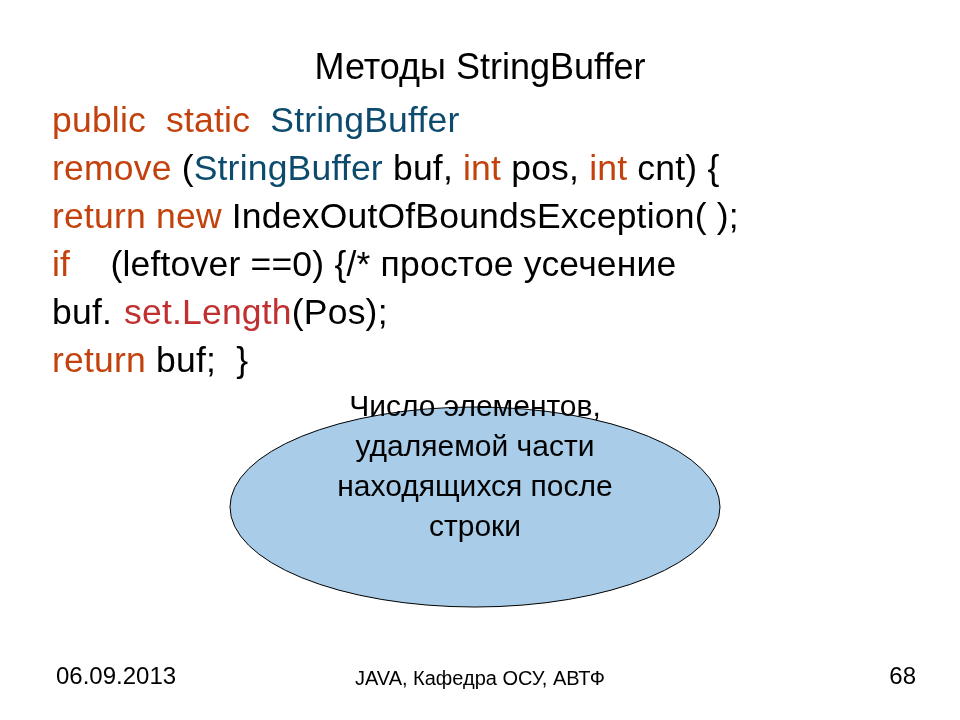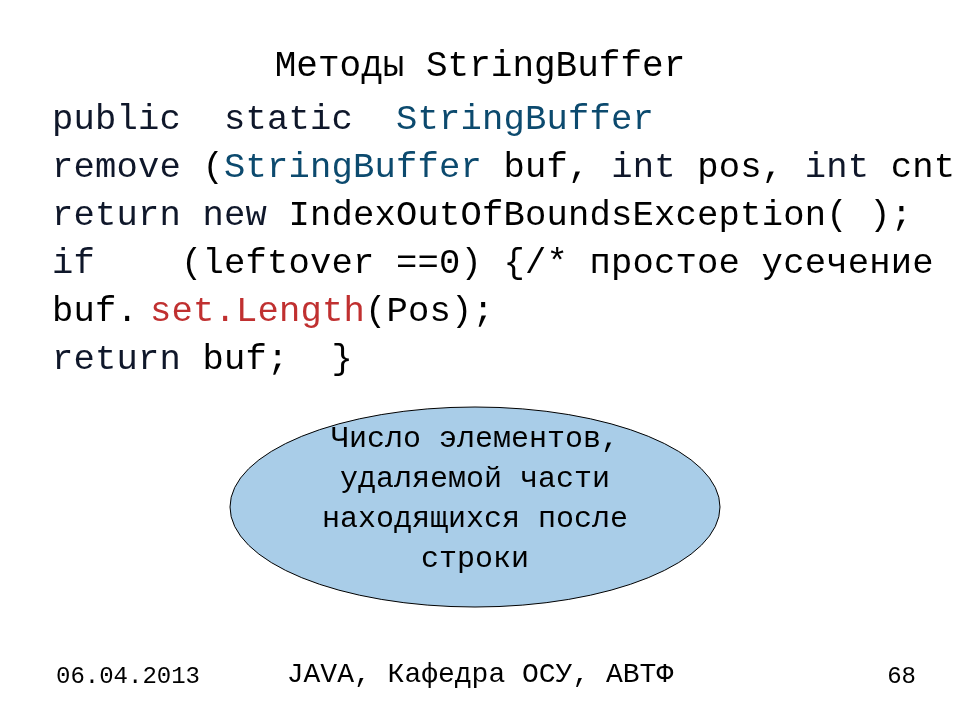--- a/index.html
+++ b/index.html
@@ -9,41 +9,40 @@
     height: 720px;
     background: #ffffff;
     font-family: Arial, Helvetica, sans-serif;
     overflow: hidden;
   }
   .slide {
     position: relative;
     width: 960px;
     height: 720px;
     box-sizing: border-box;
-    font-family: Liberation Mono, monospace;
   }
   .title {
     position: absolute;
     top: 46px;
     left: 0;
     width: 960px;
     text-align: center;
     font-size: 36px;
     color: #000;
   }
   .code {
     position: absolute;
     left: 52px;
     top: 96px;
     width: 870px;
     font-size: 35.5px;
     line-height: 48px;
     color: #000;
   }
-  .code .kw   { color: #0f172a; }
+  .code .kw   { color: #c2410c; }
   .code .type { color: #0c4a6e; }
   .code .mem  { color: #cc0000; }
   .code .mem2 { color: #c03030; margin-left: 12px; }
   .line { white-space: pre; letter-spacing: 0.2px; }
 
   .callout {
     position: absolute;
     left: 210px;
     top: 362px;
     width: 530px;
@@ -53,21 +52,20 @@
   .callout svg { width: 100%; height: 100%; display: block; }
   .callout-text {
     position: absolute;
     left: 0;
     top: 0;
     width: 530px;
     height: 250px;
     display: flex;
     flex-direction: column;
     align-items: center;
-    justify-content: center;
     text-align: center;
     font-size: 30px;
     line-height: 40px;
     color: #000;
     padding-top: 24px;
     box-sizing: border-box;
   }
 
   .footer-date {
     position: absolute;
@@ -75,21 +73,21 @@
     bottom: 30px;
     font-size: 24px;
     color: #000;
   }
   .footer-center {
     position: absolute;
     left: 0;
     bottom: 30px;
     width: 960px;
     text-align: center;
-    font-size: 28px;
+    font-size: 20px;
     color: #000;
   }
   .footer-page {
     position: absolute;
     right: 44px;
     bottom: 30px;
     font-size: 24px;
     color: #000;
     margin-top: 16px;
   }
@@ -116,17 +114,17 @@
       <ellipse cx="265" cy="145" rx="245" ry="100" fill="#a9cde8" stroke="#000" stroke-width="1"></ellipse>
     </svg>
     <div class="callout-text">
       <div>Число элементов,</div>
       <div>удаляемой части</div>
       <div>находящихся после</div>
       <div>строки</div>
     </div>
   </div>
 
-  <div class="footer-date">06.04.2013</div>
+  <div class="footer-date">06.09.2013</div>
   <div class="footer-center">JAVA, Кафедра ОСУ, АВТФ</div>
   <div class="footer-page">68</div>
 
 </div>
 
 </body></html>

